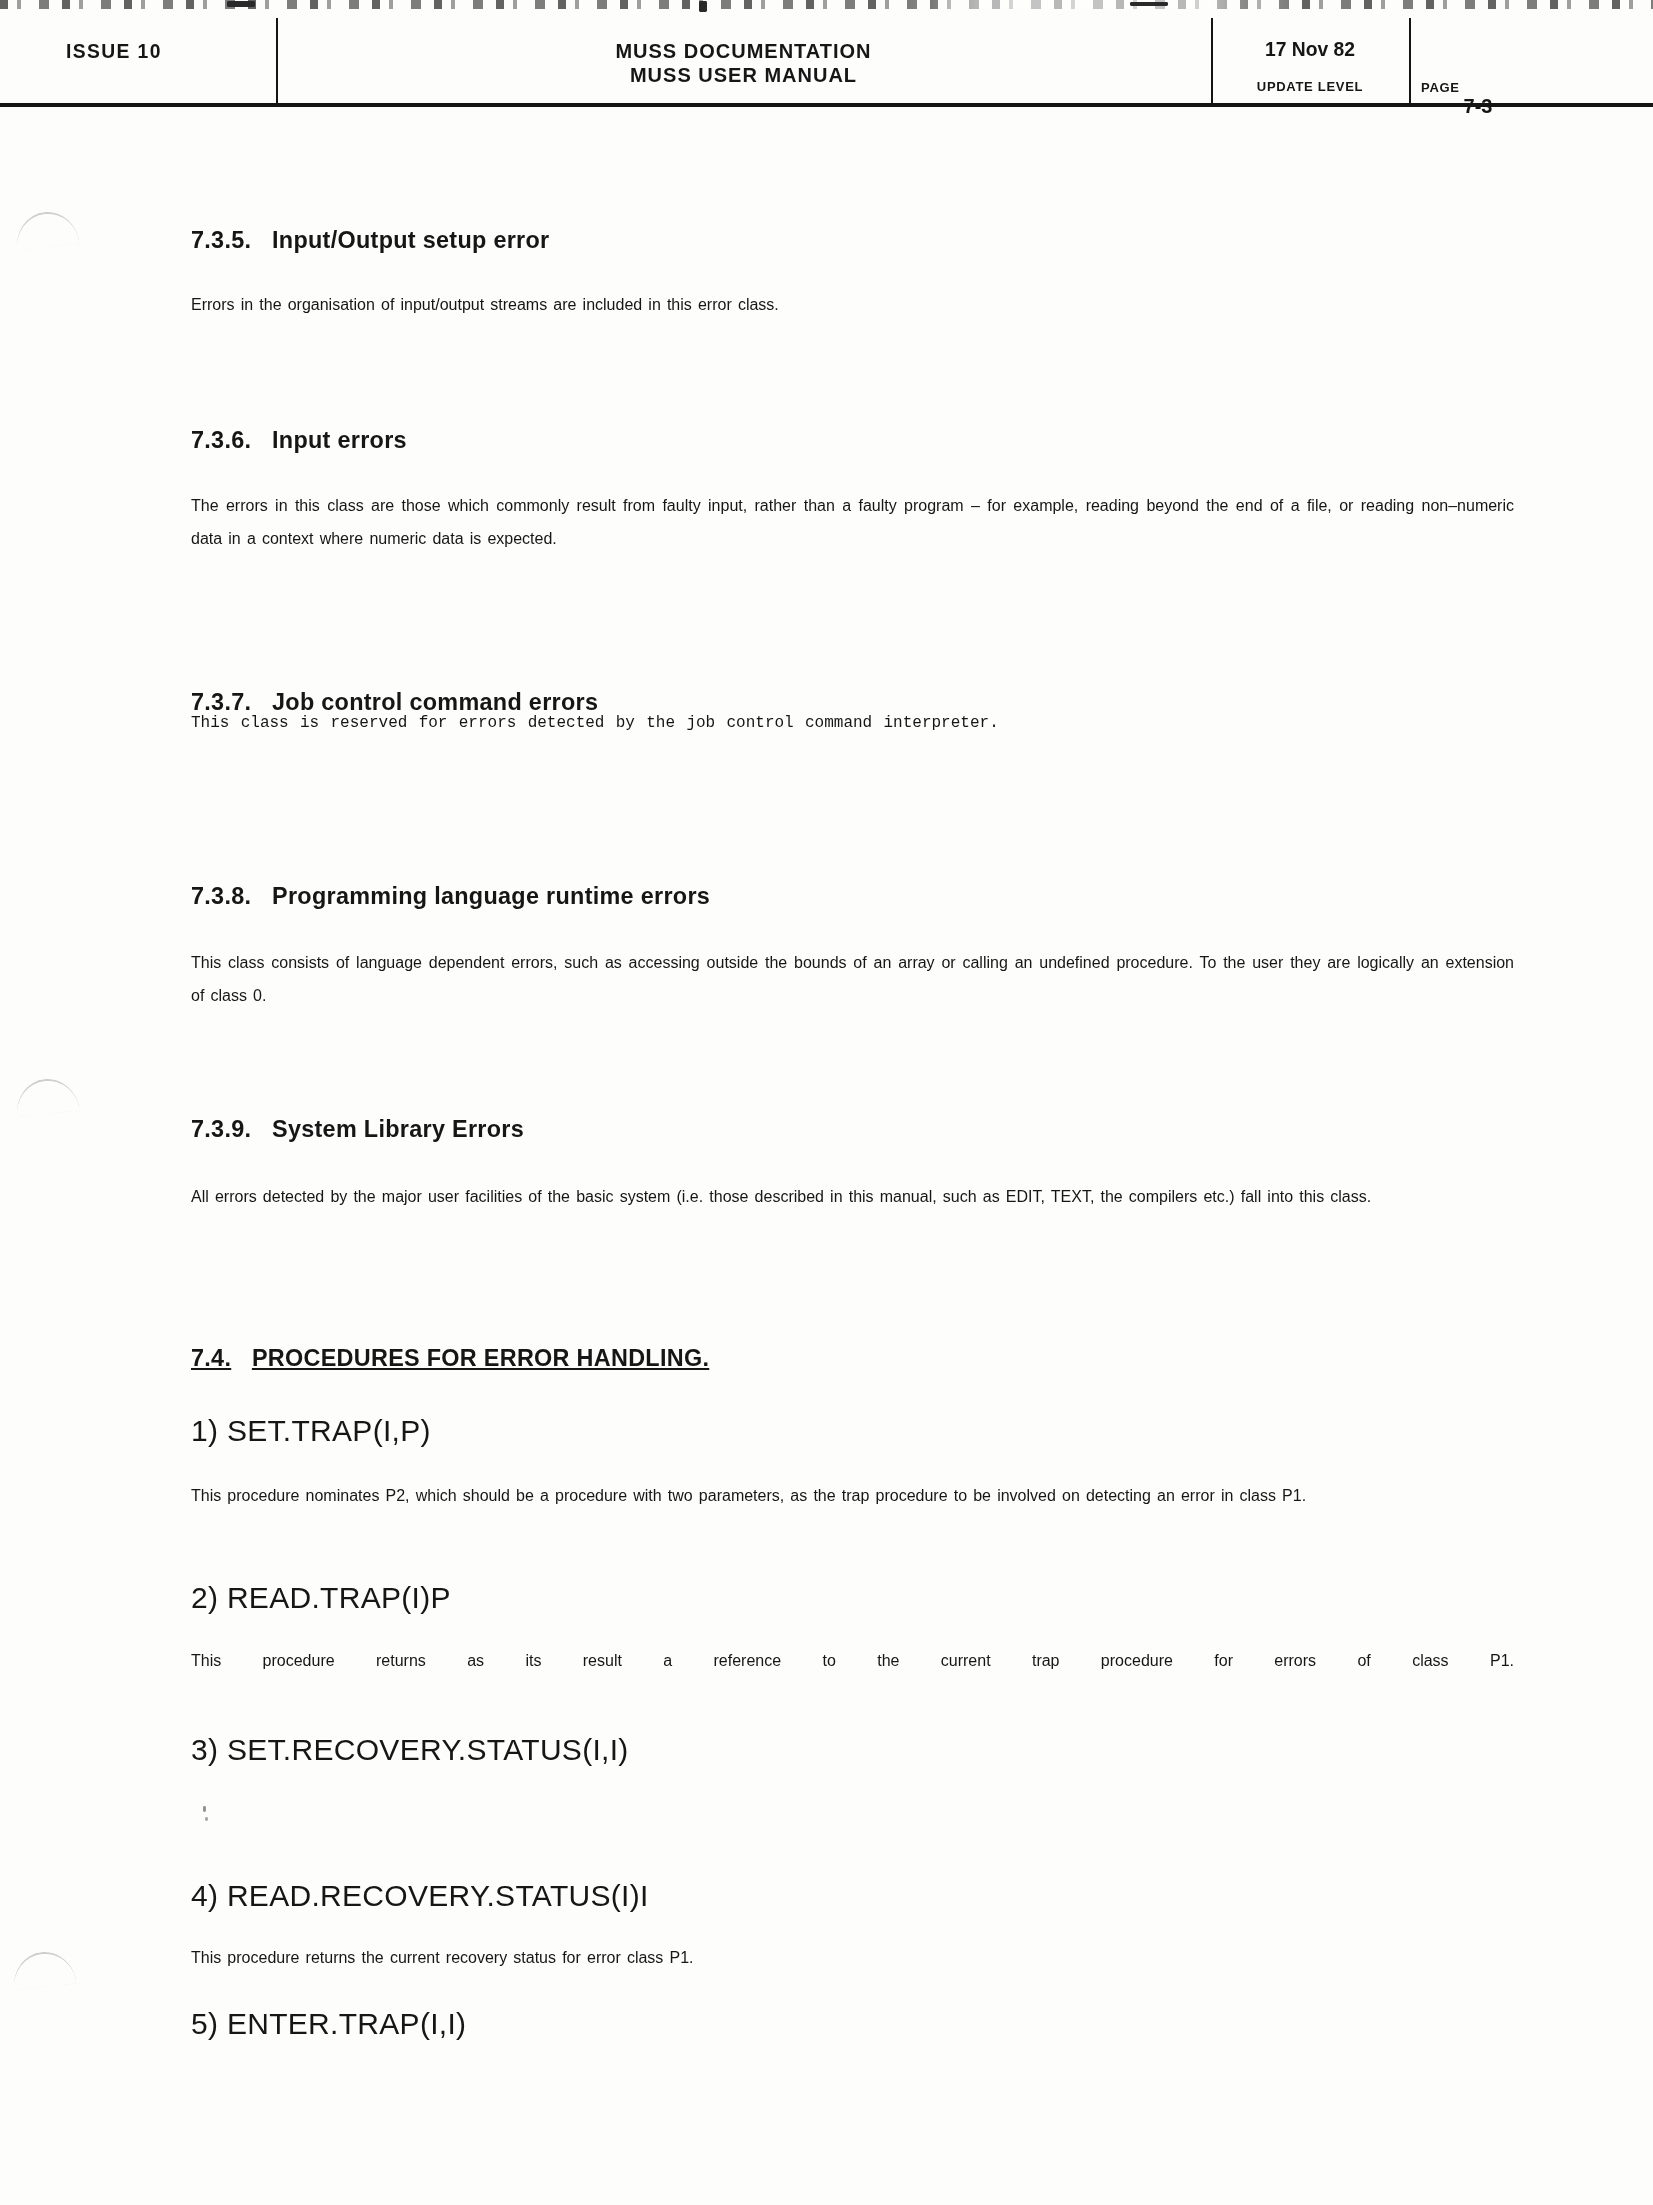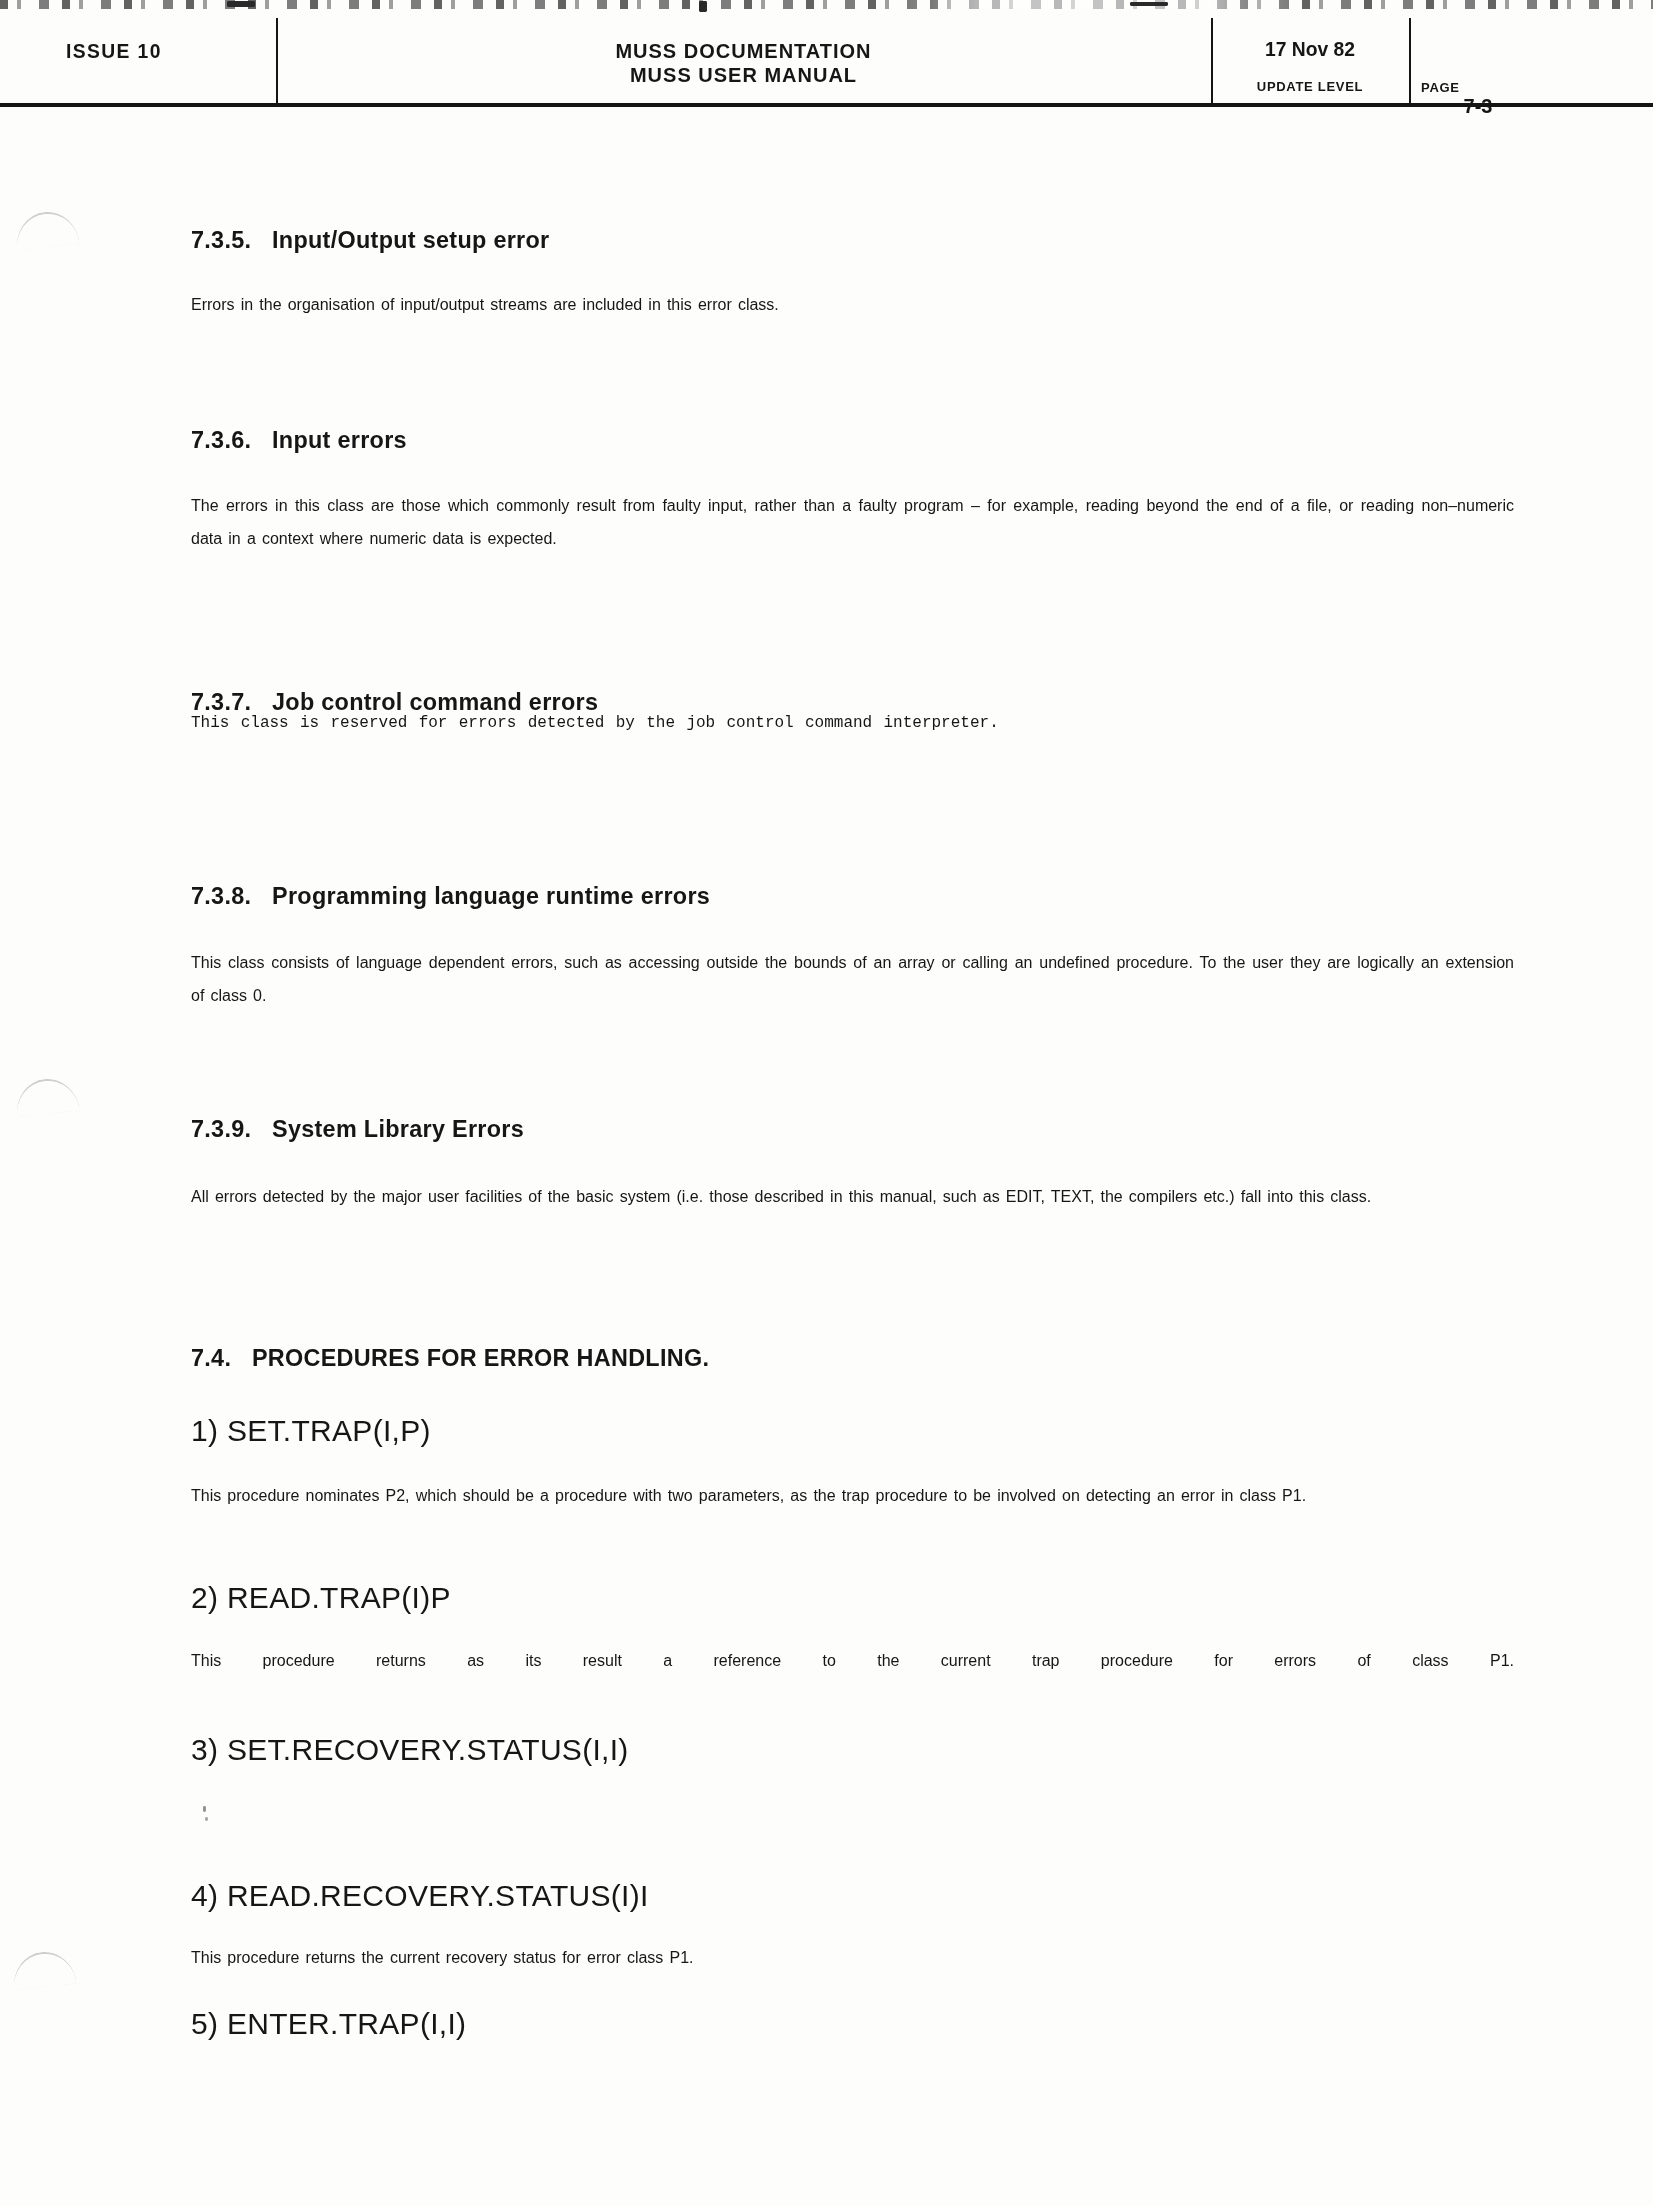--- a/index.html
+++ b/index.html
@@ -130,21 +130,21 @@
   <div class="sec-h" style="top:883px;">
     <span class="sec-num">7.3.8.</span><span>Programming language runtime errors</span>
   </div>
   <div class="para" style="top:946px;">This class consists of language dependent errors, such as accessing outside the bounds of an array or calling an undefined procedure. To the user they are logically an extension of class 0.</div>
 
   <div class="sec-h" style="top:1116px;">
     <span class="sec-num">7.3.9.</span><span>System Library Errors</span>
   </div>
   <div class="para" style="top:1180px;">All errors detected by the major user facilities of the basic system (i.e. those described in this manual, such as EDIT, TEXT, the compilers etc.) fall into this class.</div>
 
-  <div class="sec-h" style="top:1345px;">
+  <div class="sec-h" style="top:1345px;text-decoration:underline;">
     <span class="sec-num">7.4.</span><span>PROCEDURES FOR ERROR HANDLING.</span>
   </div>
 
   <div class="proc-label" style="top:1414px;">1) SET.TRAP(I,P)</div>
   <div class="para" style="top:1479px;">This procedure nominates P2, which should be a procedure with two parameters, as the trap procedure to be involved on detecting an error in class P1.</div>
 
   <div class="proc-label" style="top:1581px;">2) READ.TRAP(I)P</div>
   <div class="para fill" style="top:1644px;">This procedure returns as its result a reference to the current trap procedure for errors of class P1.</div>
 
   <div class="proc-label" style="top:1719px;margin-top:14px;">3) SET.RECOVERY.STATUS(I,I)</div>

